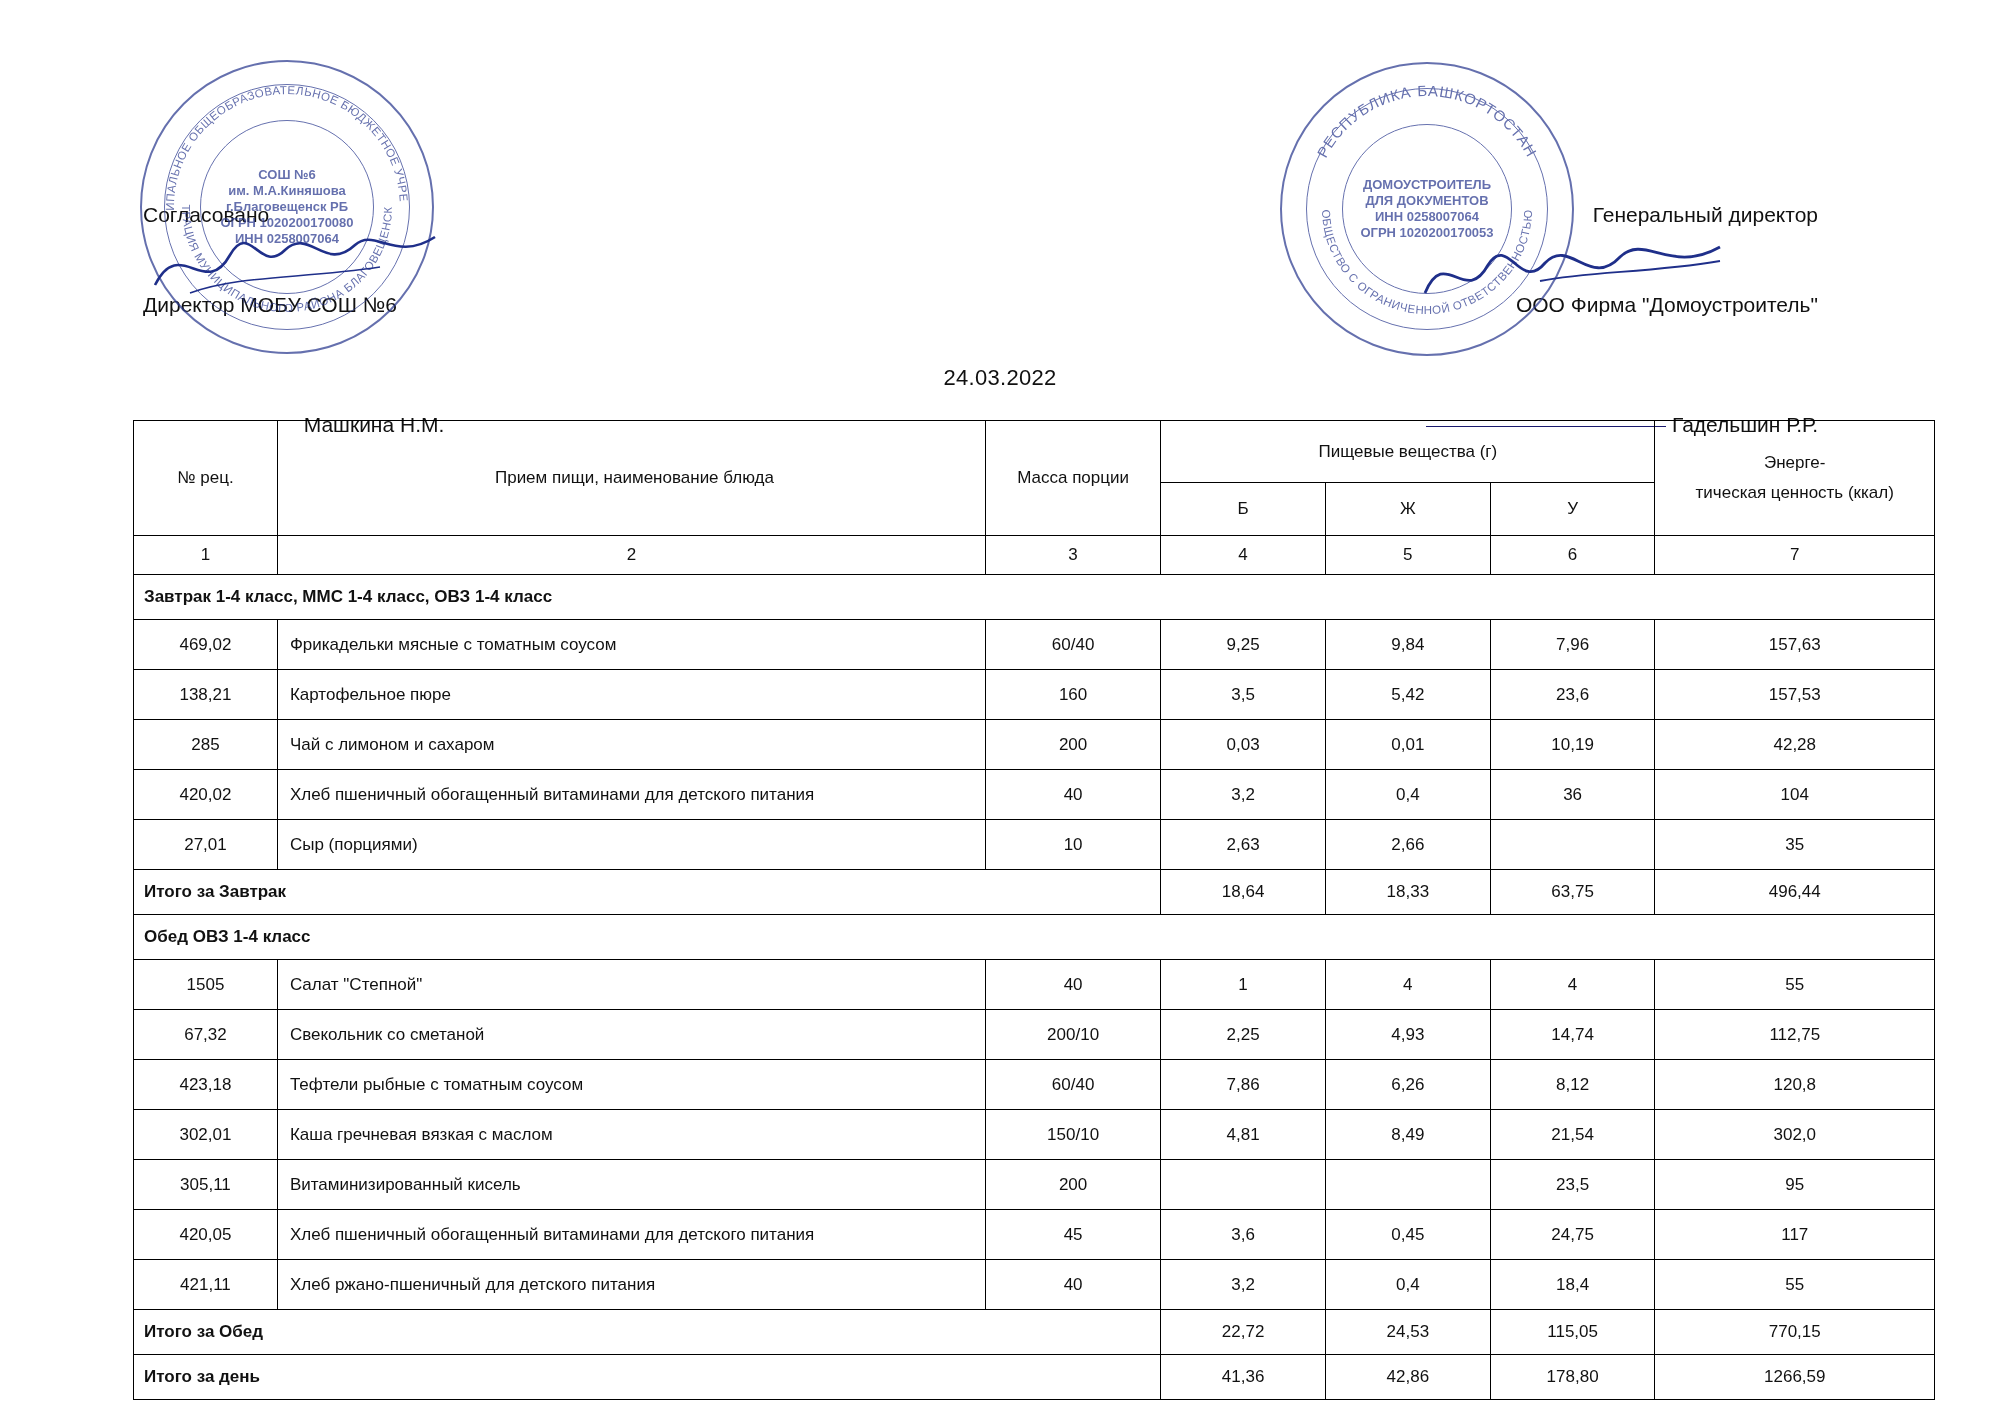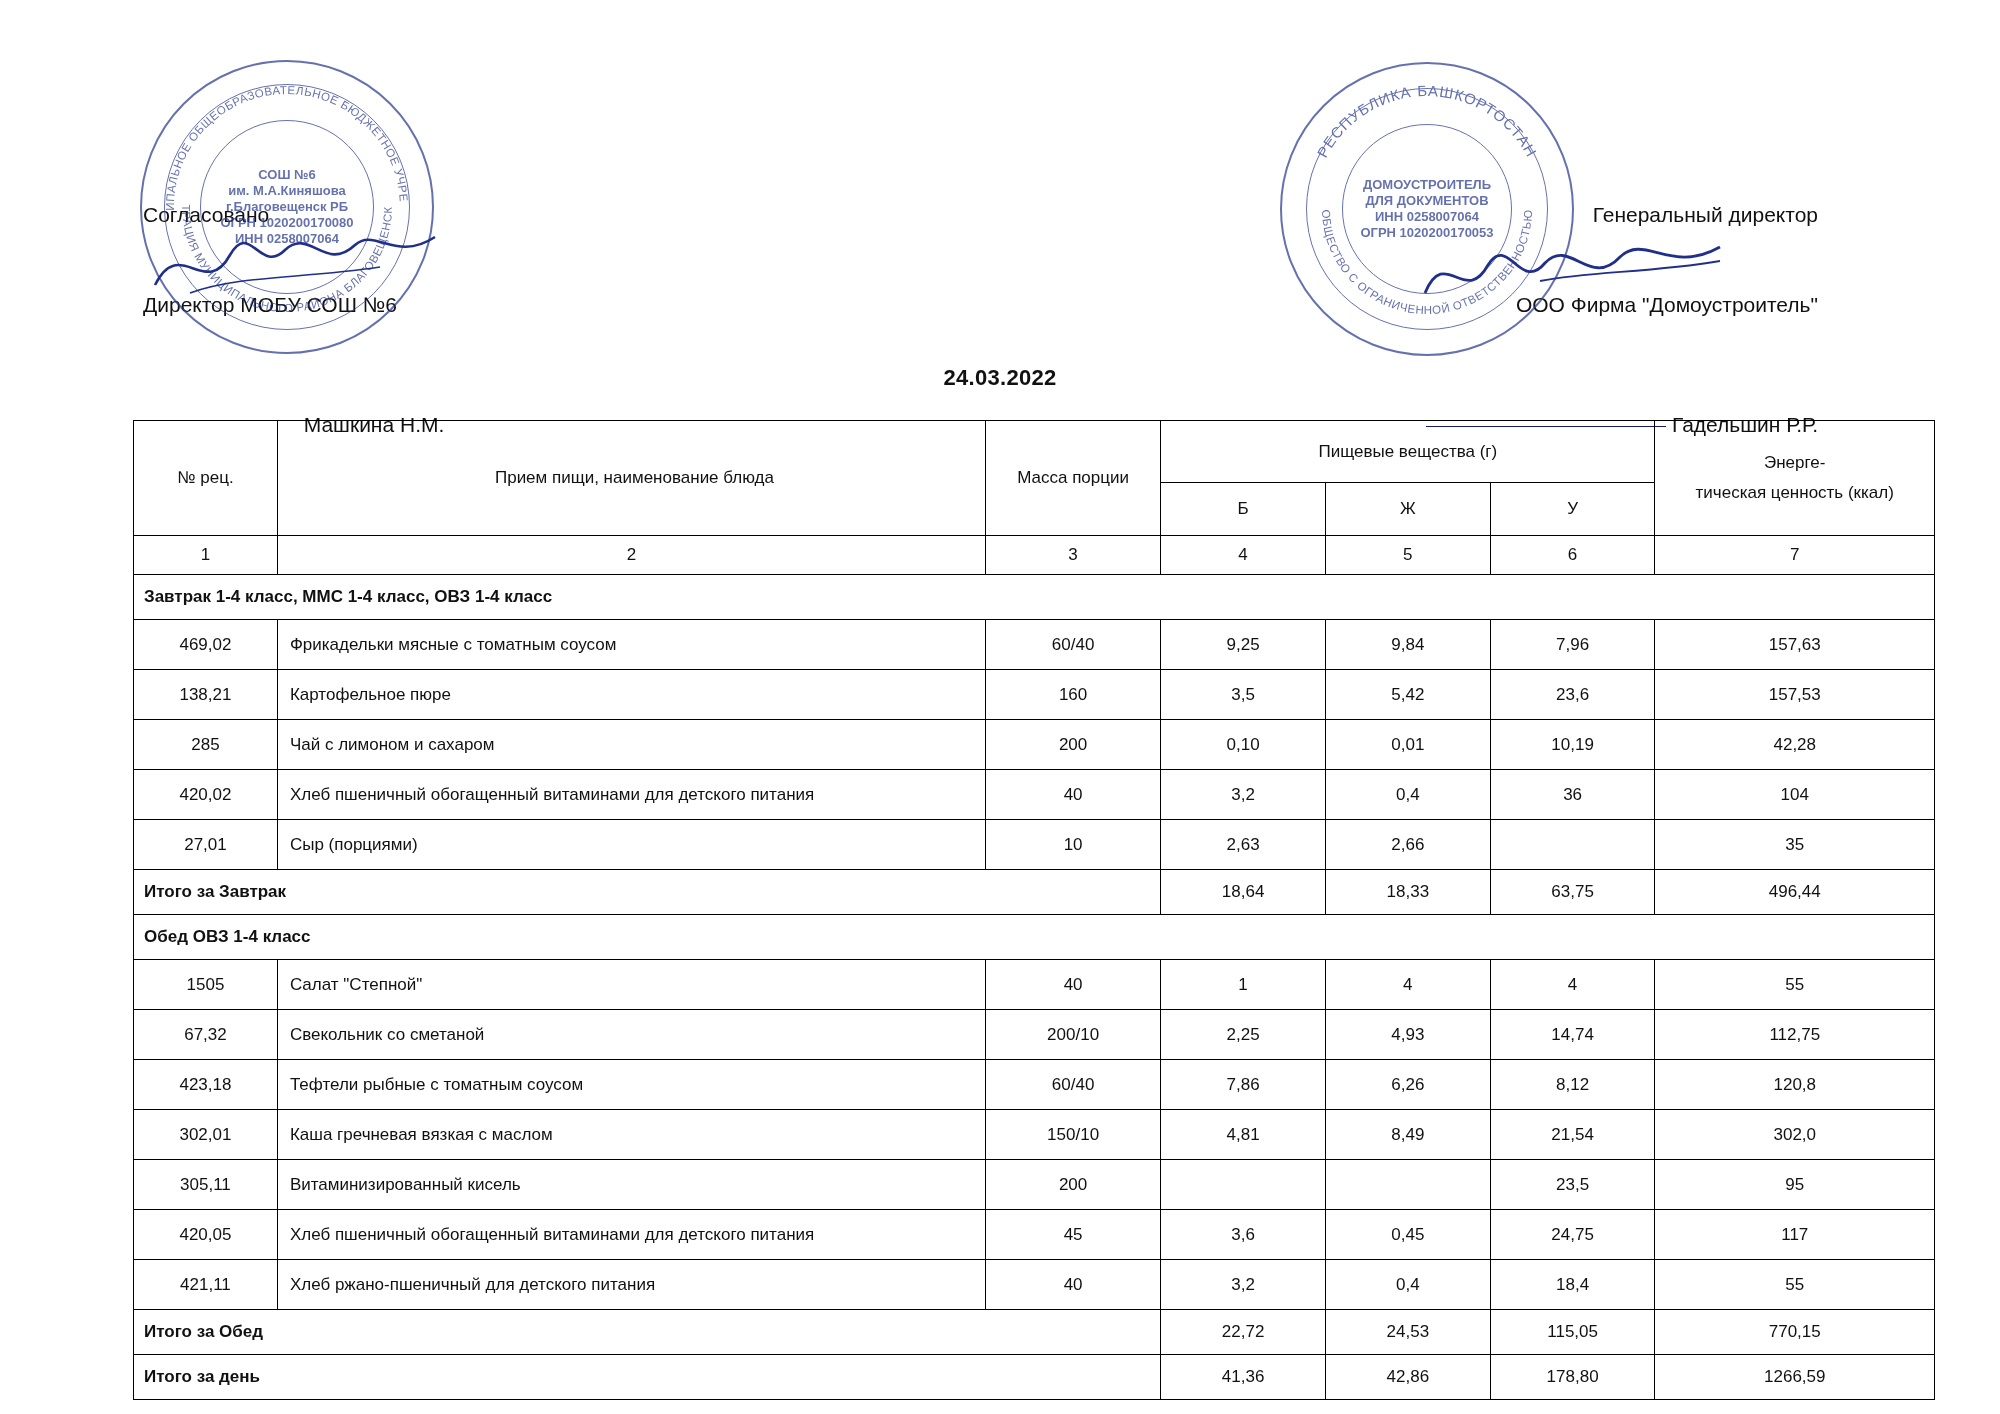--- a/index.html
+++ b/index.html
@@ -63,21 +63,21 @@
     margin-right: 6px;
   }
 
   .doc-date {
     position: absolute;
     top: 365px;
     left: 0;
     width: 2000px;
     text-align: center;
     font-size: 22px;
-    font-weight: bold;
+    font-weight: normal;
     letter-spacing: 0.3px;
   }
 
   
   .stamp {
     position: absolute;
     border-radius: 50%;
     border: 2.5px solid #2b3a8f;
     opacity: 0.72;
     color: #2b3a8f;
@@ -323,21 +323,21 @@
         <td class="col-mass">160</td>
         <td class="col-nut">3,5</td>
         <td class="col-nut">5,42</td>
         <td class="col-nut">23,6</td>
         <td class="col-kcal">157,53</td>
       </tr>
       <tr class="datarow">
         <td class="col-rec">285</td>
         <td class="col-name">Чай с лимоном и сахаром</td>
         <td class="col-mass">200</td>
-        <td class="col-nut">0,10</td>
+        <td class="col-nut">0,03</td>
         <td class="col-nut">0,01</td>
         <td class="col-nut">10,19</td>
         <td class="col-kcal">42,28</td>
       </tr>
       <tr class="datarow">
         <td class="col-rec">420,02</td>
         <td class="col-name">Хлеб пшеничный обогащенный витаминами для детского питания</td>
         <td class="col-mass">40</td>
         <td class="col-nut">3,2</td>
         <td class="col-nut">0,4</td>

